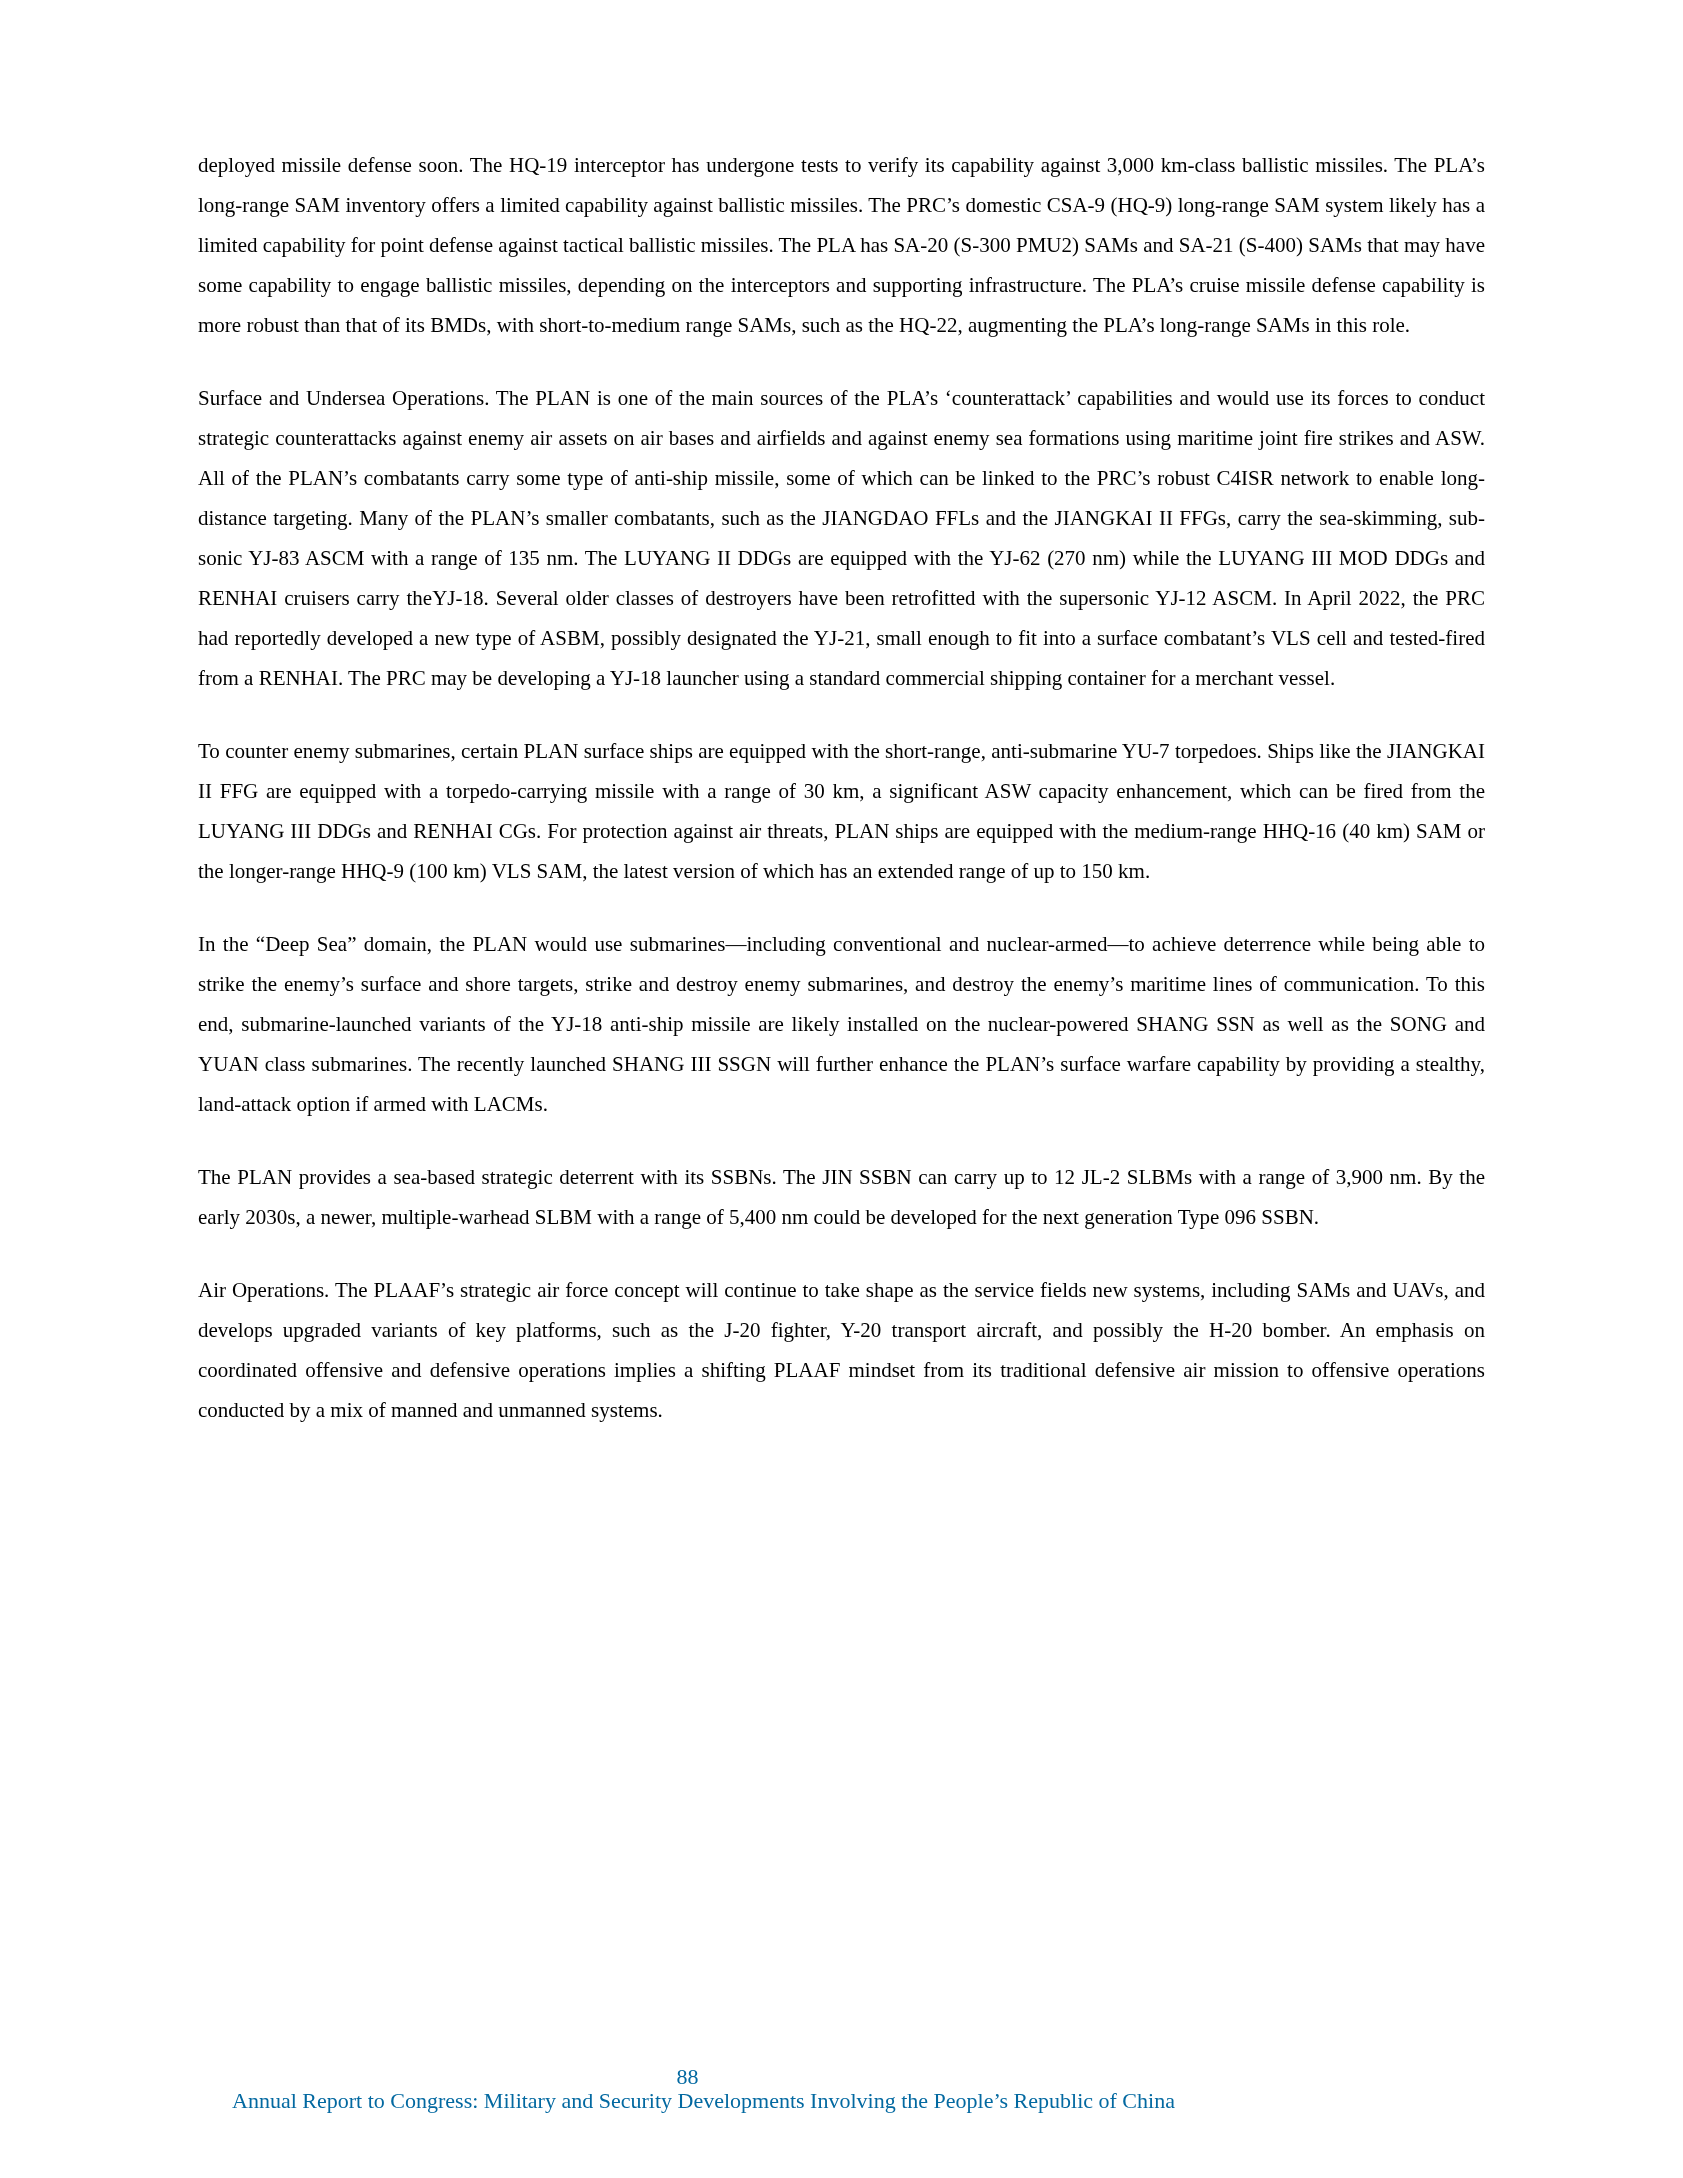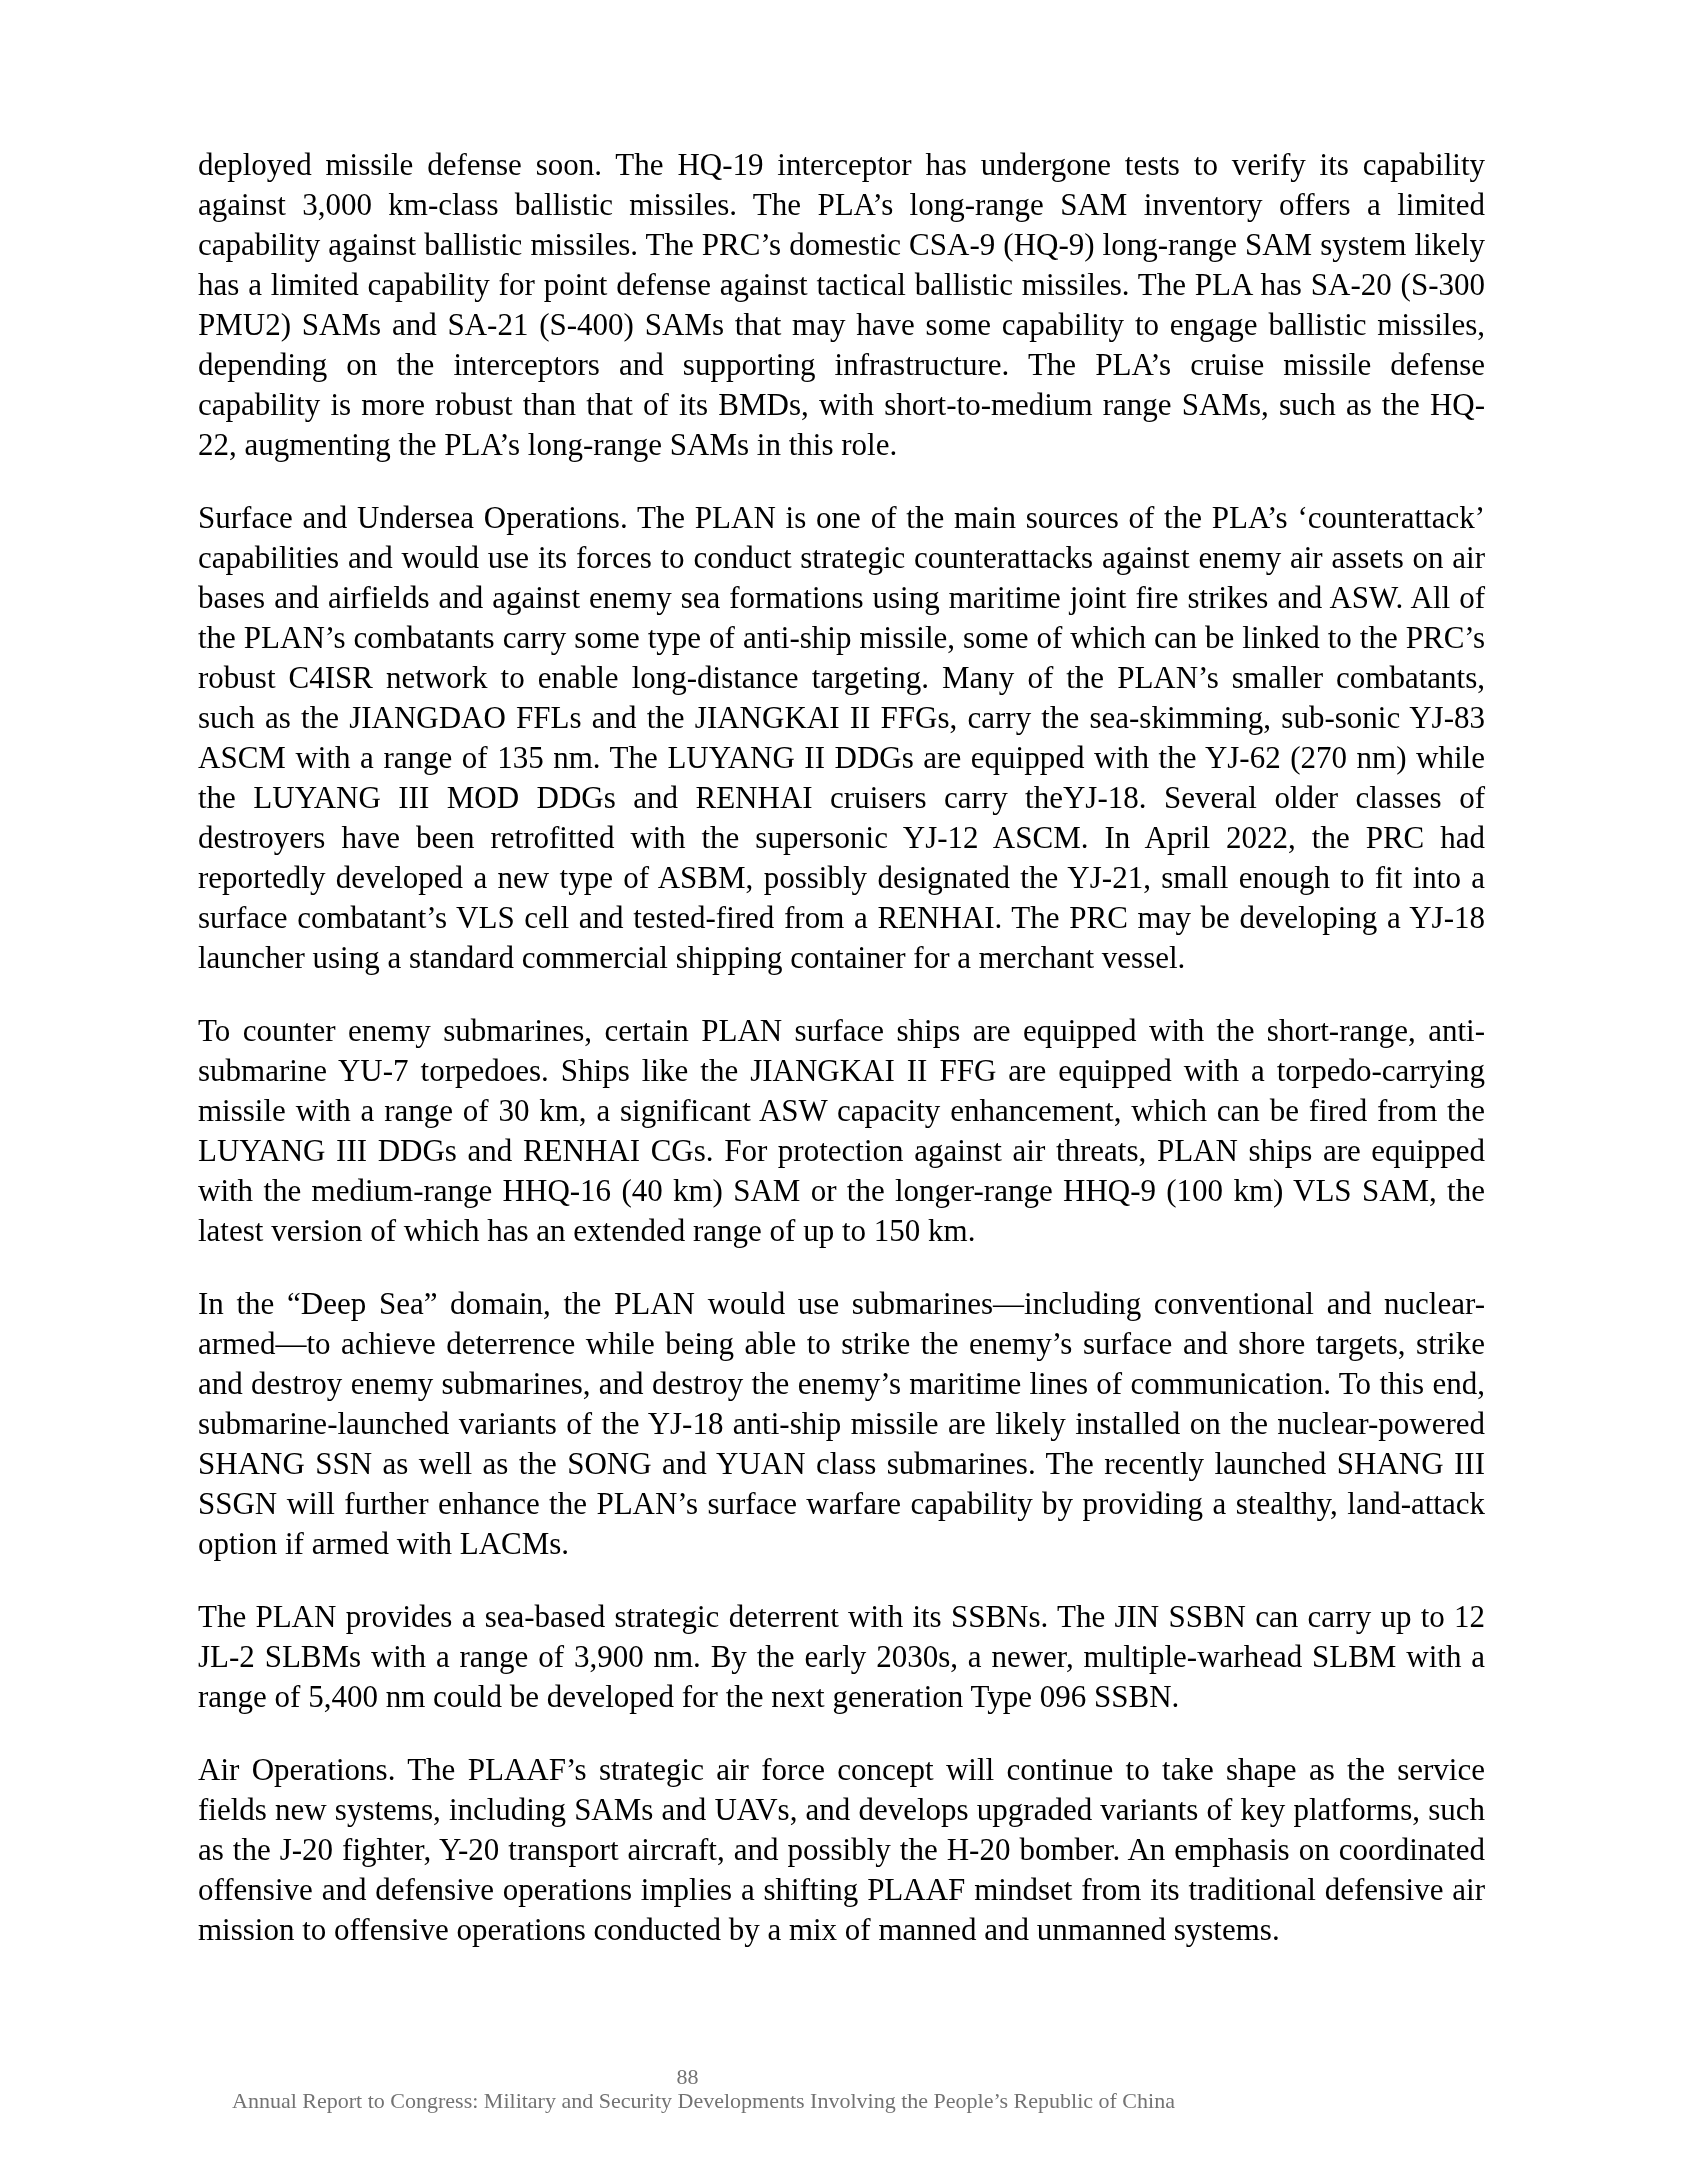--- a/index.html
+++ b/index.html
@@ -12,40 +12,40 @@
     height: 2178px;
     position: relative;
     overflow: hidden;
   }
   .page {
     position: absolute;
     left: 198px;
     top: 145px;
     width: 1287px;
     font-family: "Liberation Serif", "DejaVu Serif", serif;
-    font-size: 31px;
+    font-size: 21px;
     line-height: 40px;
     color: #000000;
   }
   .para {
     margin: 0 0 33px 0;
     text-align: justify;
     text-align-last: left;
     hyphens: none;
   }
   .para .lead {
     font-weight: normal;
   }
   .footer {
     position: absolute;
     left: 0;
     width: 1375px;
     text-align: center;
     font-family: "Liberation Serif", "DejaVu Serif", serif;
-    color: #737373;
+    color: #0369a1;
   }
   .footer-page {
     top: 2065px;
     font-size: 22px;
     line-height: 24px;
   }
   .footer-title {
     top: 2089px;
     font-size: 22px;
     line-height: 24px;

